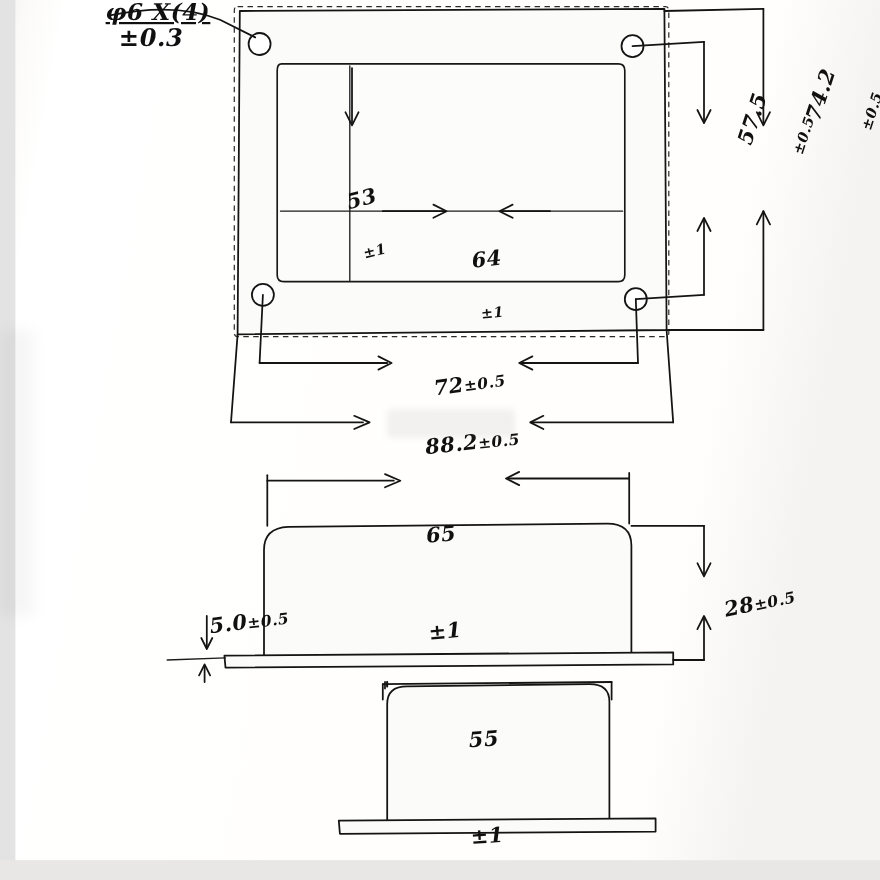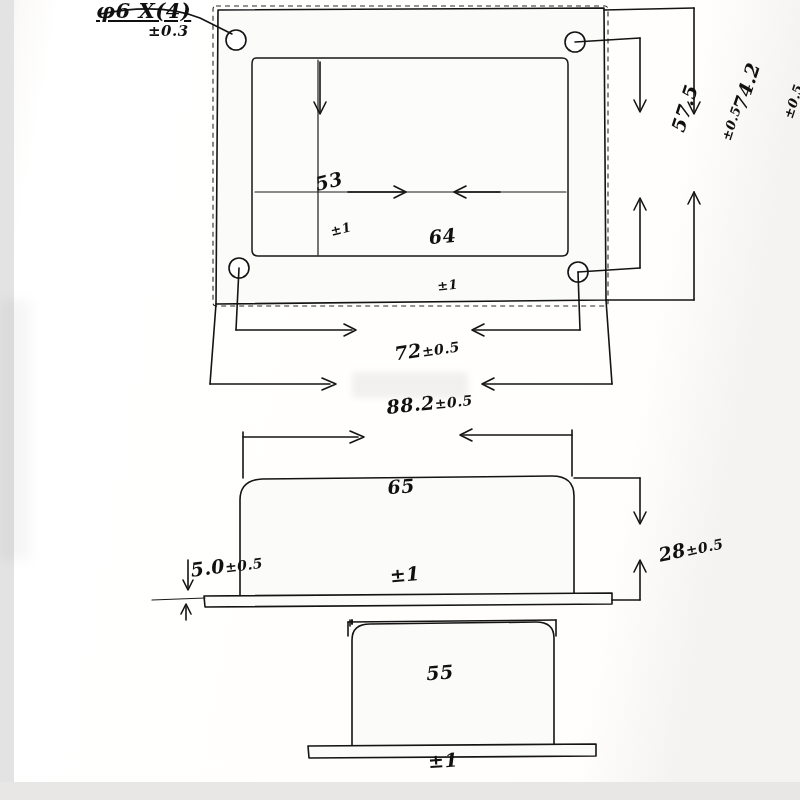--- a/index.html
+++ b/index.html
@@ -252,21 +252,21 @@
       <path class="ink" d="M352,624 L352,620"></path>
       <path class="ink" d="M350,626 L350,620"></path>
       <path class="ink" d="M348,622 L556,620"></path>
       <path class="ink" d="M348,622 L348,636"></path>
       <path class="ink" d="M556,620 L556,636"></path>
     </g>
 
   </svg>
 
   <div class="label hand dim" style="left:96px; top:0px; font-size:21px;text-decoration:underline;">φ6 X(4)</div>
-  <div class="label hand dim" style="left:108px; top:24px; font-size:15px;margin-left:40px;">±0.3</div>
+  <div class="label hand dim" style="left:108px; top:24px; font-size:22px;">±0.3</div>
 
   <div class="label hand" style="left:296px; top:124px; transform: rotate(-14deg);">
     <span class="tol-stack">
       <span class="top">53</span>
       <span class="bot">±1</span>
     </span>
   </div>
 
   <div class="label hand" style="left:406px; top:178px; transform: rotate(-6deg);">
     <span class="tol-stack">

